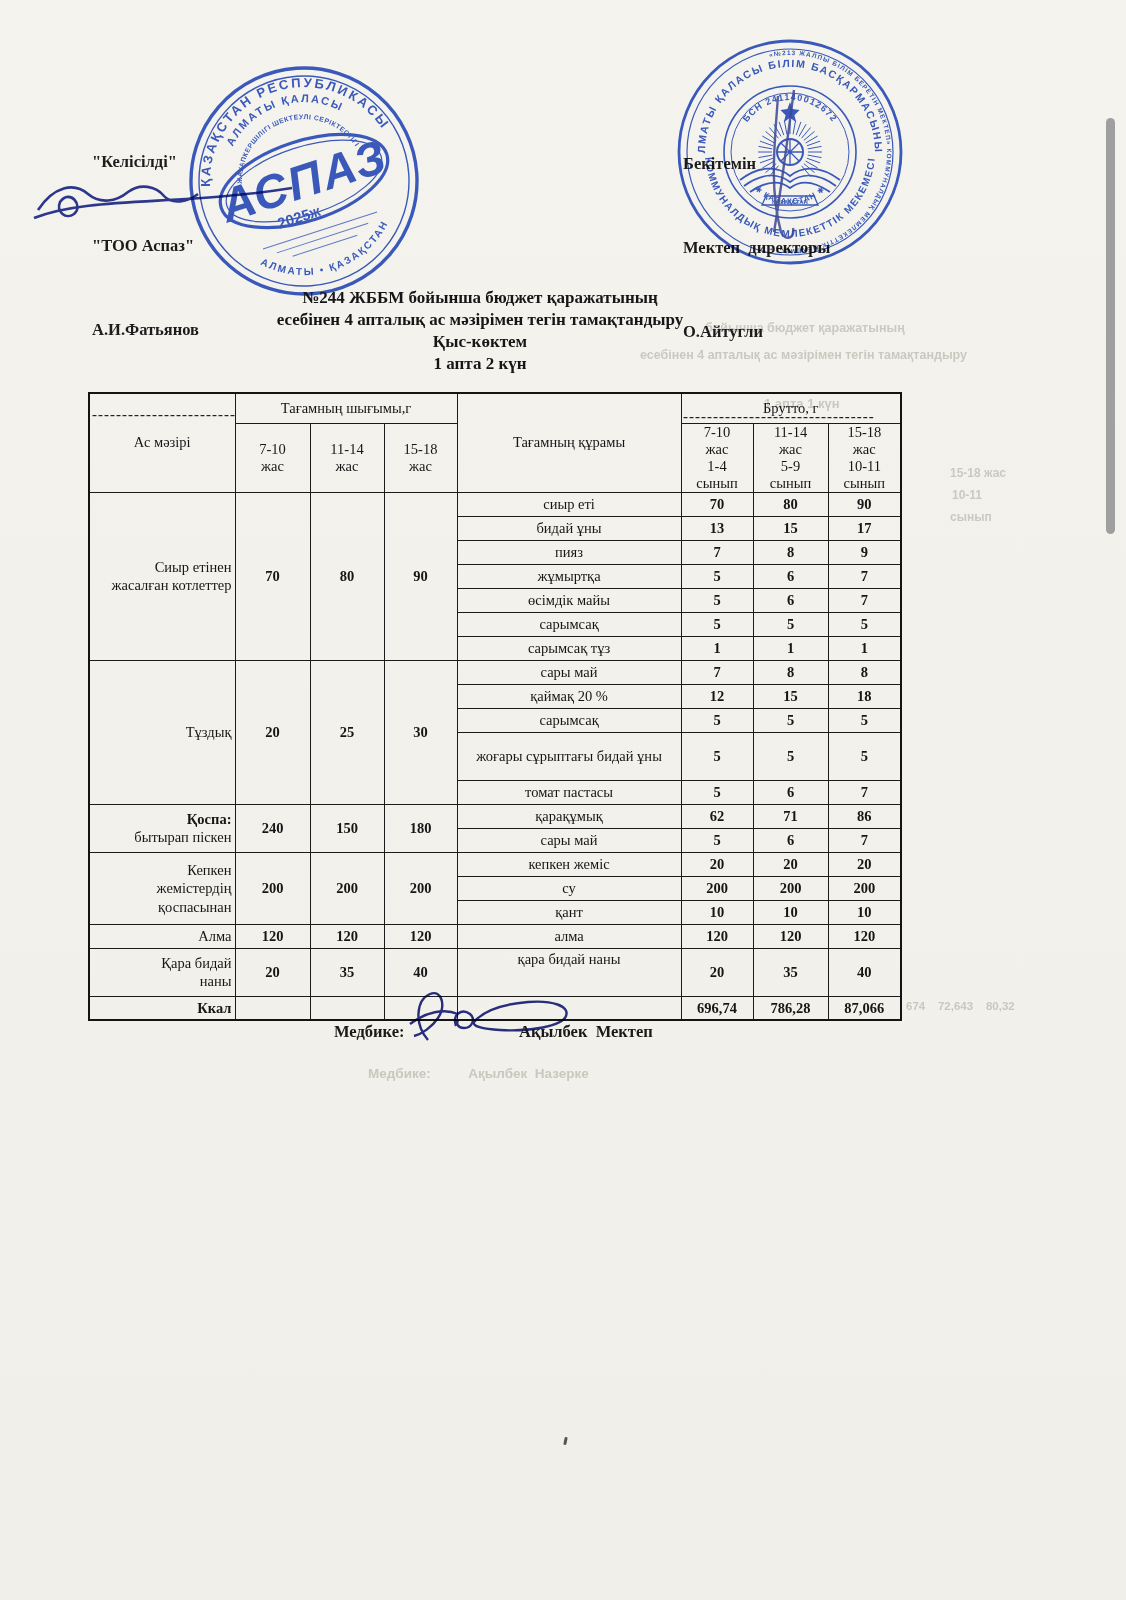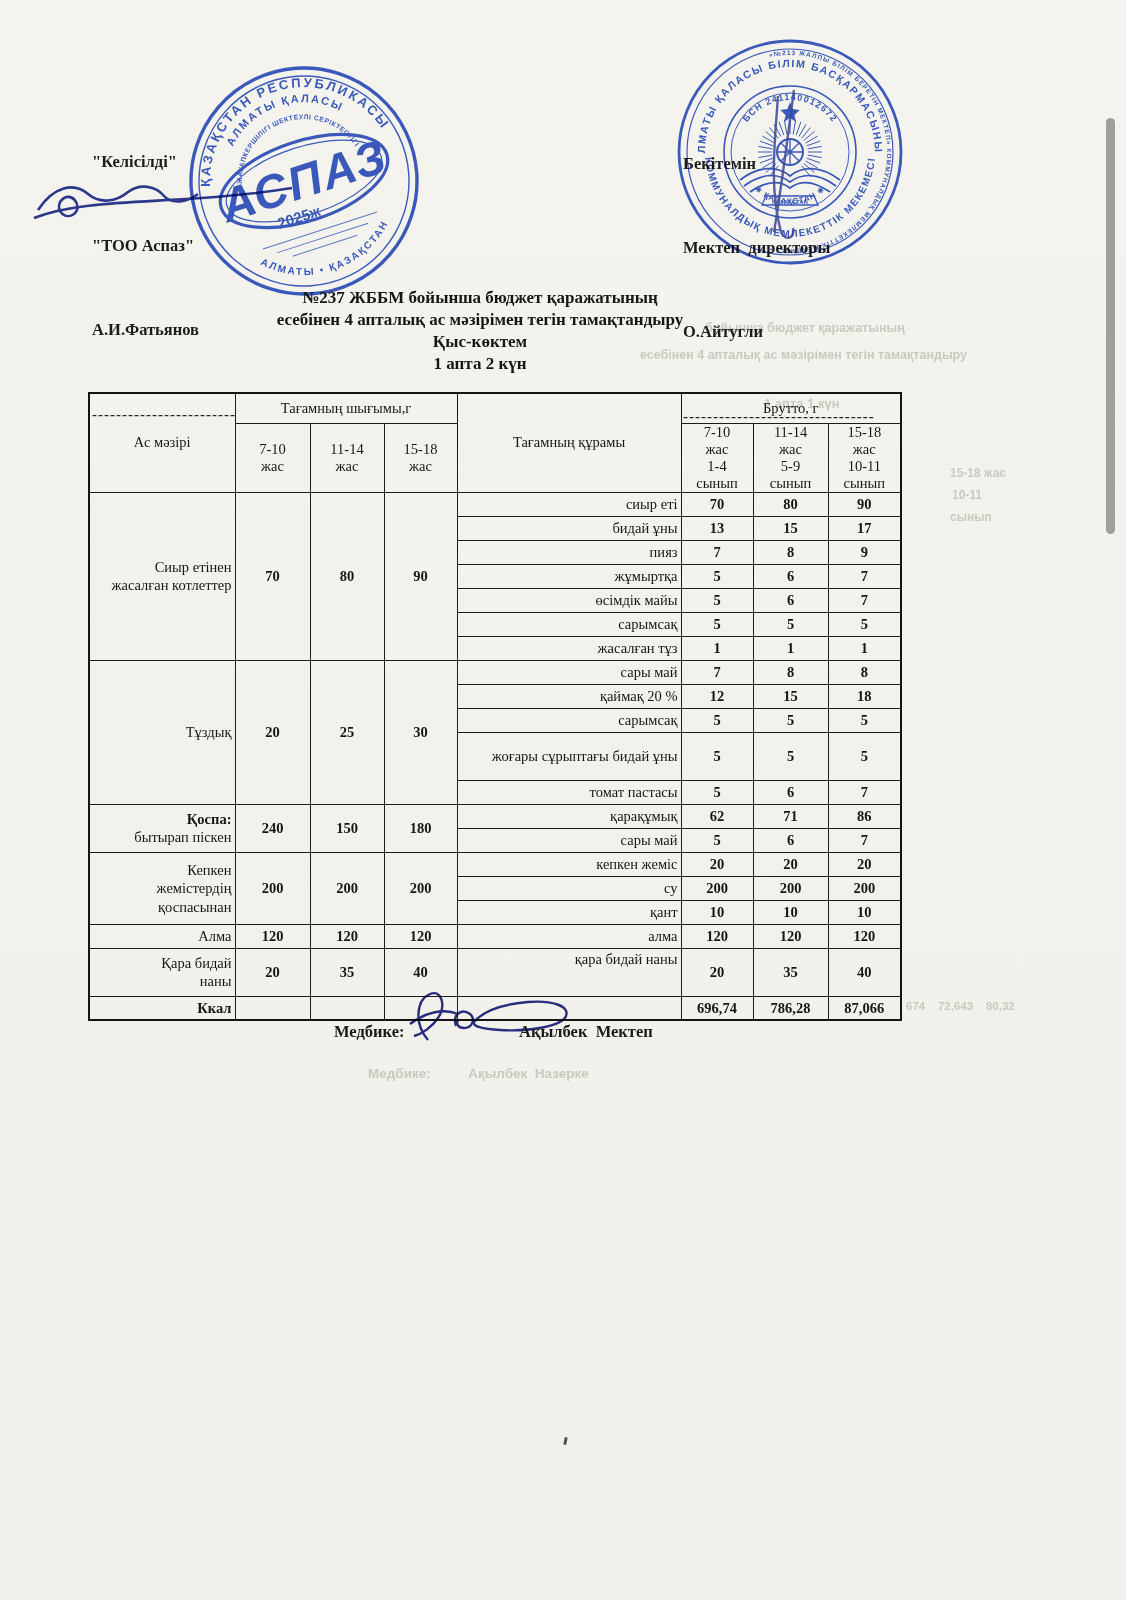--- a/index.html
+++ b/index.html
@@ -37,21 +37,21 @@
   tr.h1{height:30px;} tr.h2{height:64px;}
   table.menu tbody tr{height:24px;}
   table.menu tbody tr.tall{height:48px;}
   td.dish{
     font-size:14.5px;line-height:1.27;text-align:right;
     padding:2px 3px 2px 6px;vertical-align:middle;
     font-family:"Liberation Serif","DejaVu Serif",serif;
   }
   td.dish .b{font-weight:700;margin-left:40px;}
   td.ing{
-    font-size:14.5px;line-height:1.22;text-align:right;
+    font-size:14.5px;line-height:1.22;text-align:center;
     padding:1px 4px 1px 7px;vertical-align:middle;
     font-family:"Liberation Serif","DejaVu Serif",serif;
   }
   td.ing.vtop{vertical-align:top;padding-top:2px;}
   td.num{
     font-weight:700;font-size:14.5px;text-align:center;vertical-align:middle;
     font-family:"Liberation Serif","DejaVu Serif",serif;
   }
   
   .footer-label{position:absolute;left:334px;top:1022px;font-weight:700;font-size:16.5px;color:#1a1a1a;}
@@ -226,21 +226,21 @@
 
   <svg class="ink" style="left:30px;top:158px;" width="270" height="80" viewBox="0 0 270 80">
     <g stroke="#2e3a96" stroke-width="2.6" fill="none">
       <path d="M 8 52 C 24 28 44 24 58 36 C 70 46 86 44 98 34 C 110 25 126 28 134 38 C 142 47 158 44 168 36"></path>
       <path d="M 4 60 C 60 38 150 48 262 30"></path>
       <path d="M 30 44 C 40 30 54 48 44 56 C 36 62 26 54 30 44 Z"></path>
     </g>
   </svg>
 
   <div class="title">
-    <div>№237 ЖББМ бойынша бюджет қаражатының</div>
+    <div>№244 ЖББМ бойынша бюджет қаражатының</div>
     <div>есебінен 4 апталық ас мәзірімен тегін тамақтандыру</div>
     <div>Қыс-көктем</div>
     <div>1 апта 2 күн</div>
   </div>
 
   <table class="menu">
     <colgroup>
       <col style="width:146px">
         <col style="width:75px">
         <col style="width:74px">
@@ -313,21 +313,21 @@
           <td class="num">6</td>
           <td class="num">7</td>
         </tr>
         <tr>
           <td class="ing">сарымсақ</td>
           <td class="num">5</td>
           <td class="num">5</td>
           <td class="num">5</td>
         </tr>
         <tr>
-          <td class="ing">жасалған тұз</td>
+          <td class="ing">сарымсақ тұз</td>
           <td class="num">1</td>
           <td class="num">1</td>
           <td class="num">1</td>
         </tr>
         <tr>
           <td rowspan="5" class="dish"><span class="b"></span><span>Тұздық</span></td>
           <td rowspan="5" class="num">20</td>
           <td rowspan="5" class="num">25</td>
           <td rowspan="5" class="num">30</td>
           <td class="ing">сары май</td>

